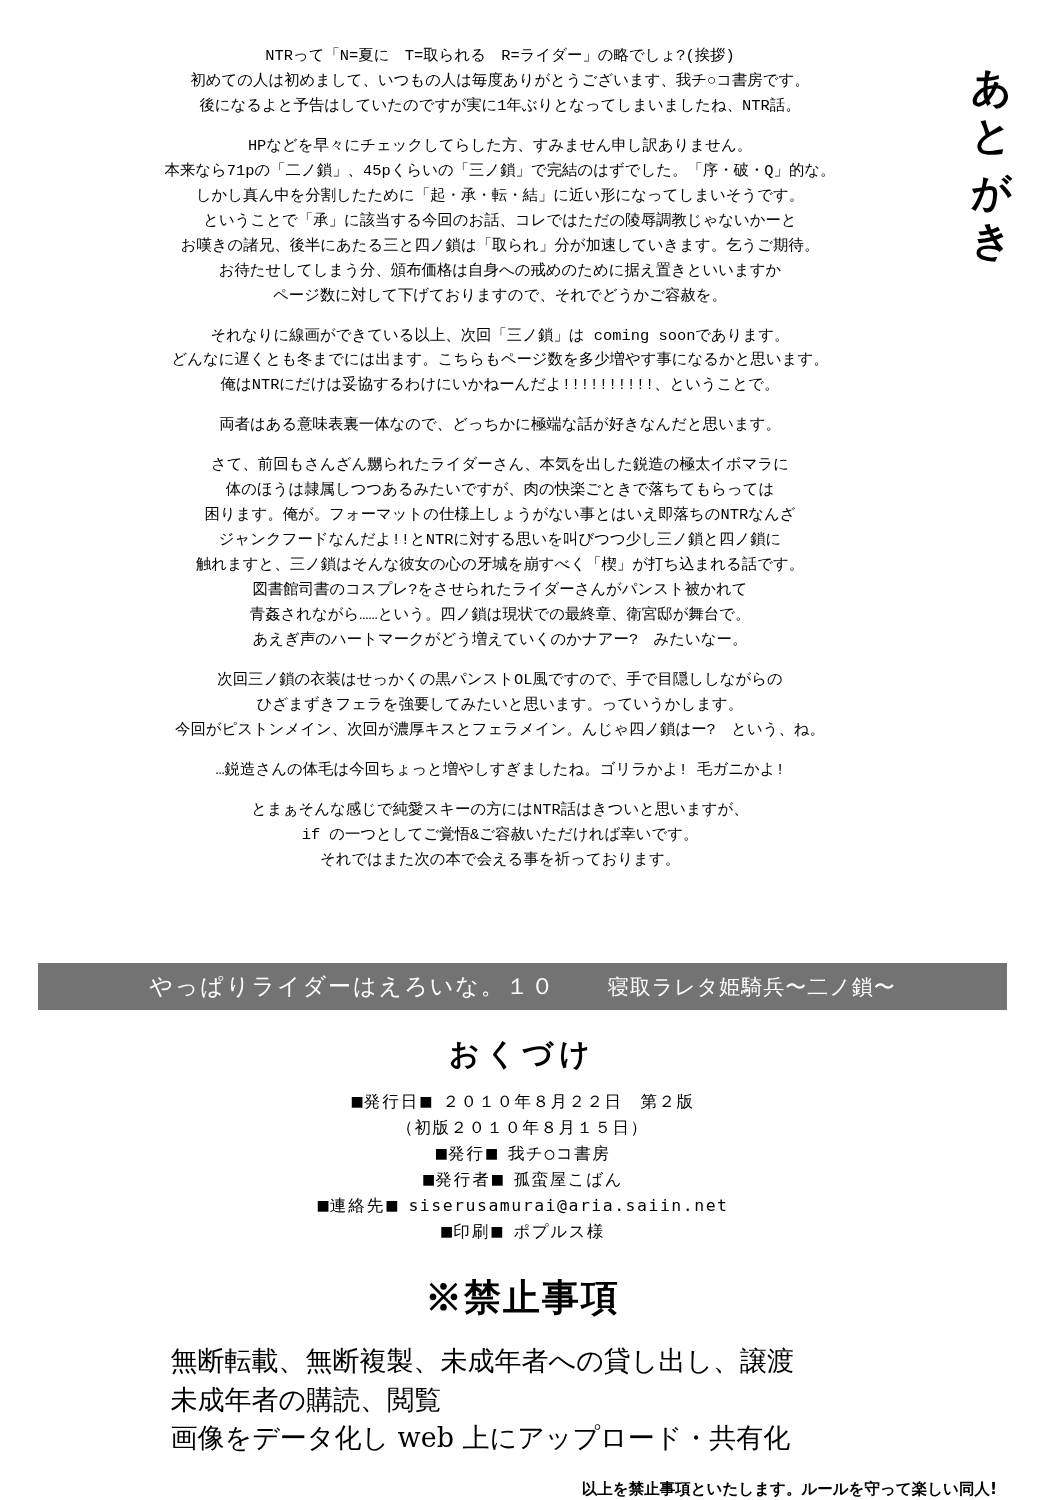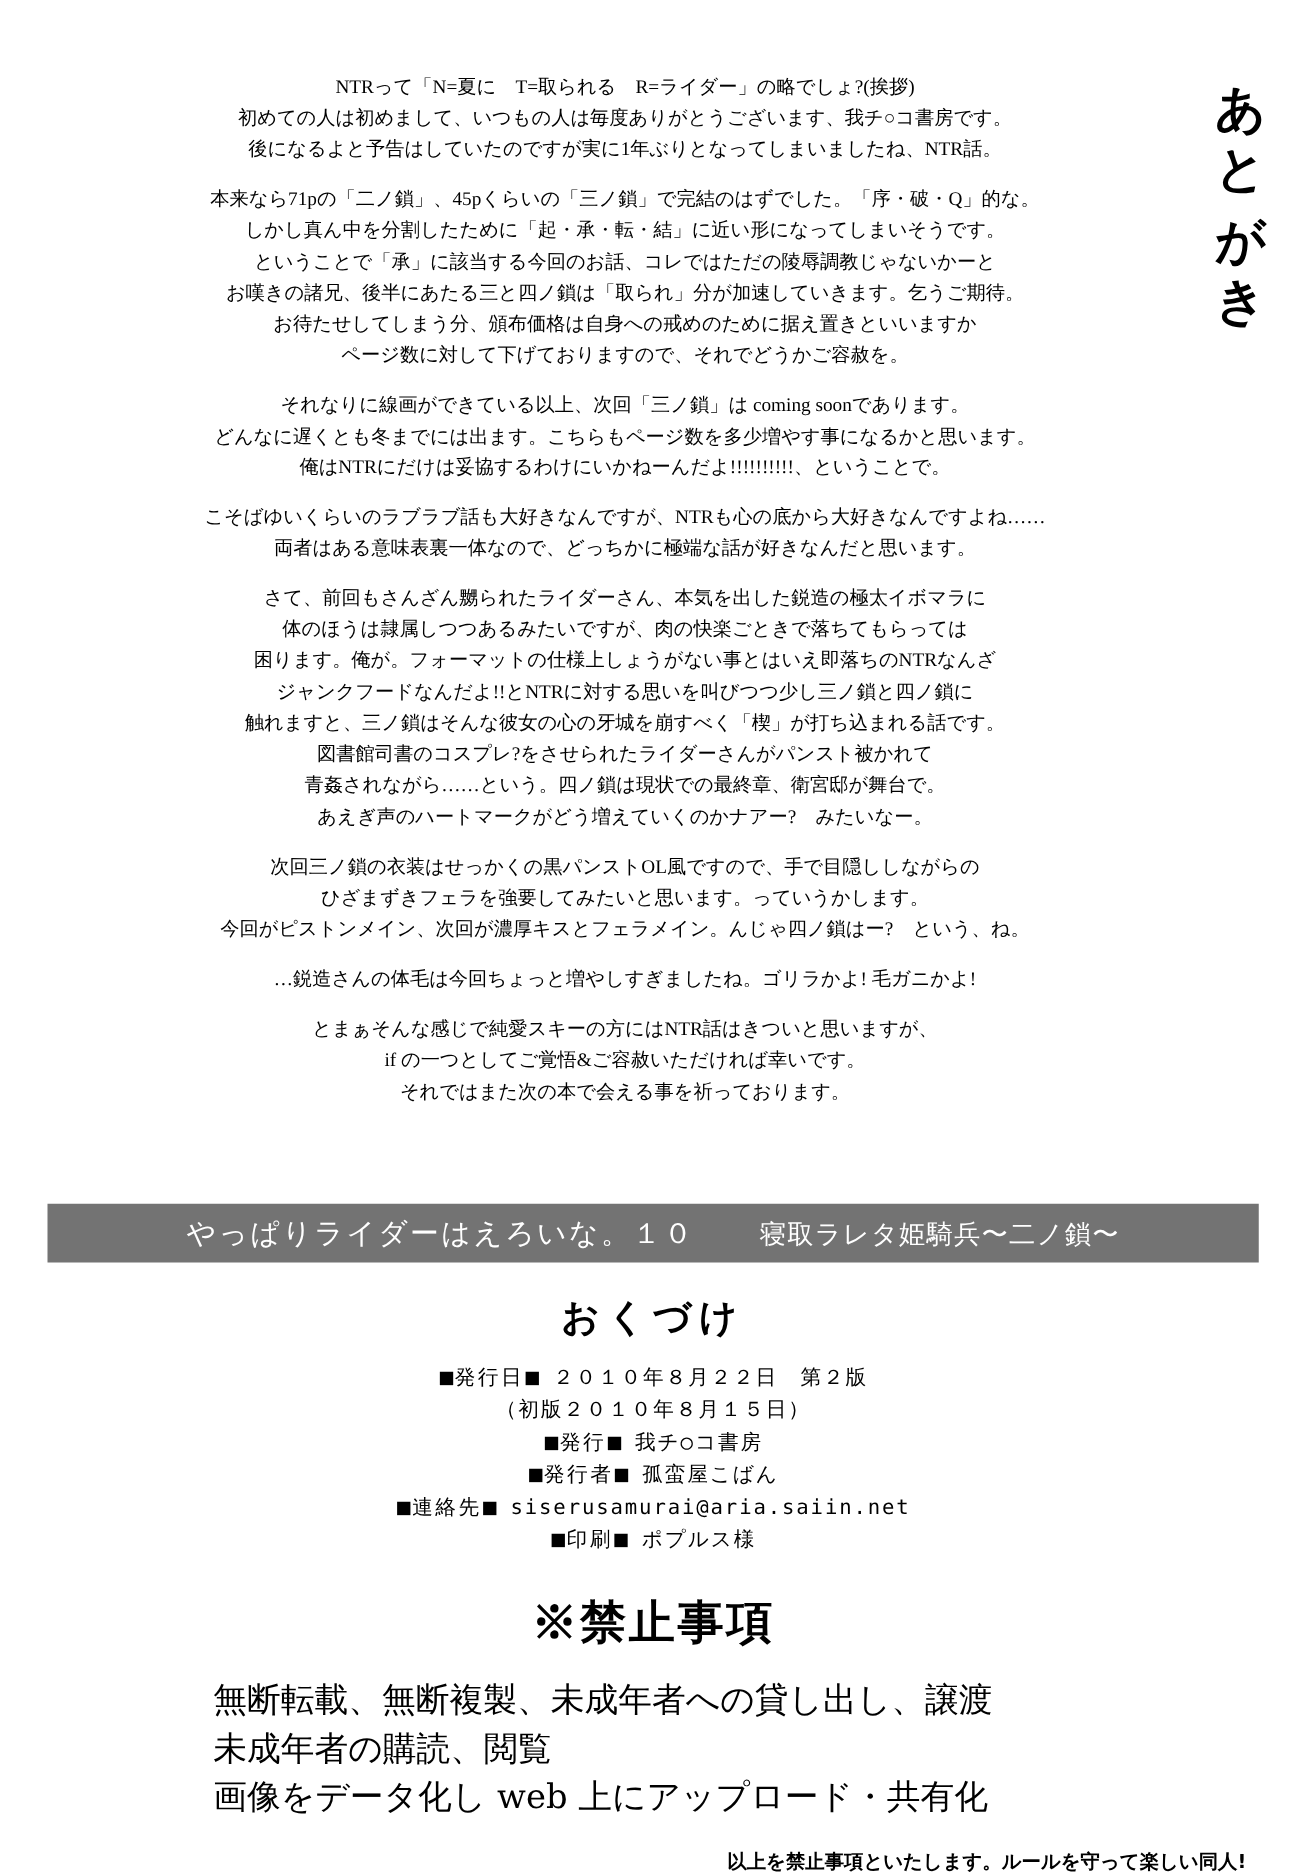--- a/index.html
+++ b/index.html
@@ -39,23 +39,23 @@
     text-orientation: upright;
     font-family: "DejaVu Sans", sans-serif;
     font-weight: bold;
     font-size: 40px;
     letter-spacing: 6px;
     line-height: 1.05;
   }
   .body-text {
     position: absolute;
     left: 115px;
-    top: 58px;
+    top: 44px;
     width: 770px;
-    font-family: Liberation Serif, serif;
+    font-family: Liberation Mono, monospace;
     font-size: 15.4px;
     line-height: 1.62;
     text-align: center;
   }
   .para {
     margin: 0 0 15px 0;
   }
   .para div {
     white-space: nowrap;
   }
@@ -169,34 +169,34 @@
   <section class="afterword">
     <div class="vertical-title">あとがき</div>
 
     <div class="body-text">
       <div class="para">
         <div>NTRって「N=夏に　T=取られる　R=ライダー」の略でしょ?(挨拶)</div>
         <div>初めての人は初めまして、いつもの人は毎度ありがとうございます、我チ○コ書房です。</div>
         <div>後になるよと予告はしていたのですが実に1年ぶりとなってしまいましたね、NTR話。</div>
       </div>
       <div class="para">
+        <div>HPなどを早々にチェックしてらした方、すみません申し訳ありません。</div>
         <div>本来なら71pの「二ノ鎖」、45pくらいの「三ノ鎖」で完結のはずでした。「序・破・Q」的な。</div>
         <div>しかし真ん中を分割したために「起・承・転・結」に近い形になってしまいそうです。</div>
         <div>ということで「承」に該当する今回のお話、コレではただの陵辱調教じゃないかーと</div>
         <div>お嘆きの諸兄、後半にあたる三と四ノ鎖は「取られ」分が加速していきます。乞うご期待。</div>
         <div>お待たせしてしまう分、頒布価格は自身への戒めのために据え置きといいますか</div>
         <div>ページ数に対して下げておりますので、それでどうかご容赦を。</div>
       </div>
       <div class="para">
         <div>それなりに線画ができている以上、次回「三ノ鎖」は coming soonであります。</div>
         <div>どんなに遅くとも冬までには出ます。こちらもページ数を多少増やす事になるかと思います。</div>
         <div>俺はNTRにだけは妥協するわけにいかねーんだよ!!!!!!!!!!、ということで。</div>
       </div>
       <div class="para">
-        <div>こそばゆいくらいのラブラブ話も大好きなんですが、NTRも心の底から大好きなんですよね……</div>
         <div>両者はある意味表裏一体なので、どっちかに極端な話が好きなんだと思います。</div>
       </div>
       <div class="para">
         <div>さて、前回もさんざん嬲られたライダーさん、本気を出した鋭造の極太イボマラに</div>
         <div>体のほうは隷属しつつあるみたいですが、肉の快楽ごときで落ちてもらっては</div>
         <div>困ります。俺が。フォーマットの仕様上しょうがない事とはいえ即落ちのNTRなんざ</div>
         <div>ジャンクフードなんだよ!!とNTRに対する思いを叫びつつ少し三ノ鎖と四ノ鎖に</div>
         <div>触れますと、三ノ鎖はそんな彼女の心の牙城を崩すべく「楔」が打ち込まれる話です。</div>
         <div>図書館司書のコスプレ?をさせられたライダーさんがパンスト被かれて</div>
         <div>青姦されながら……という。四ノ鎖は現状での最終章、衛宮邸が舞台で。</div>

